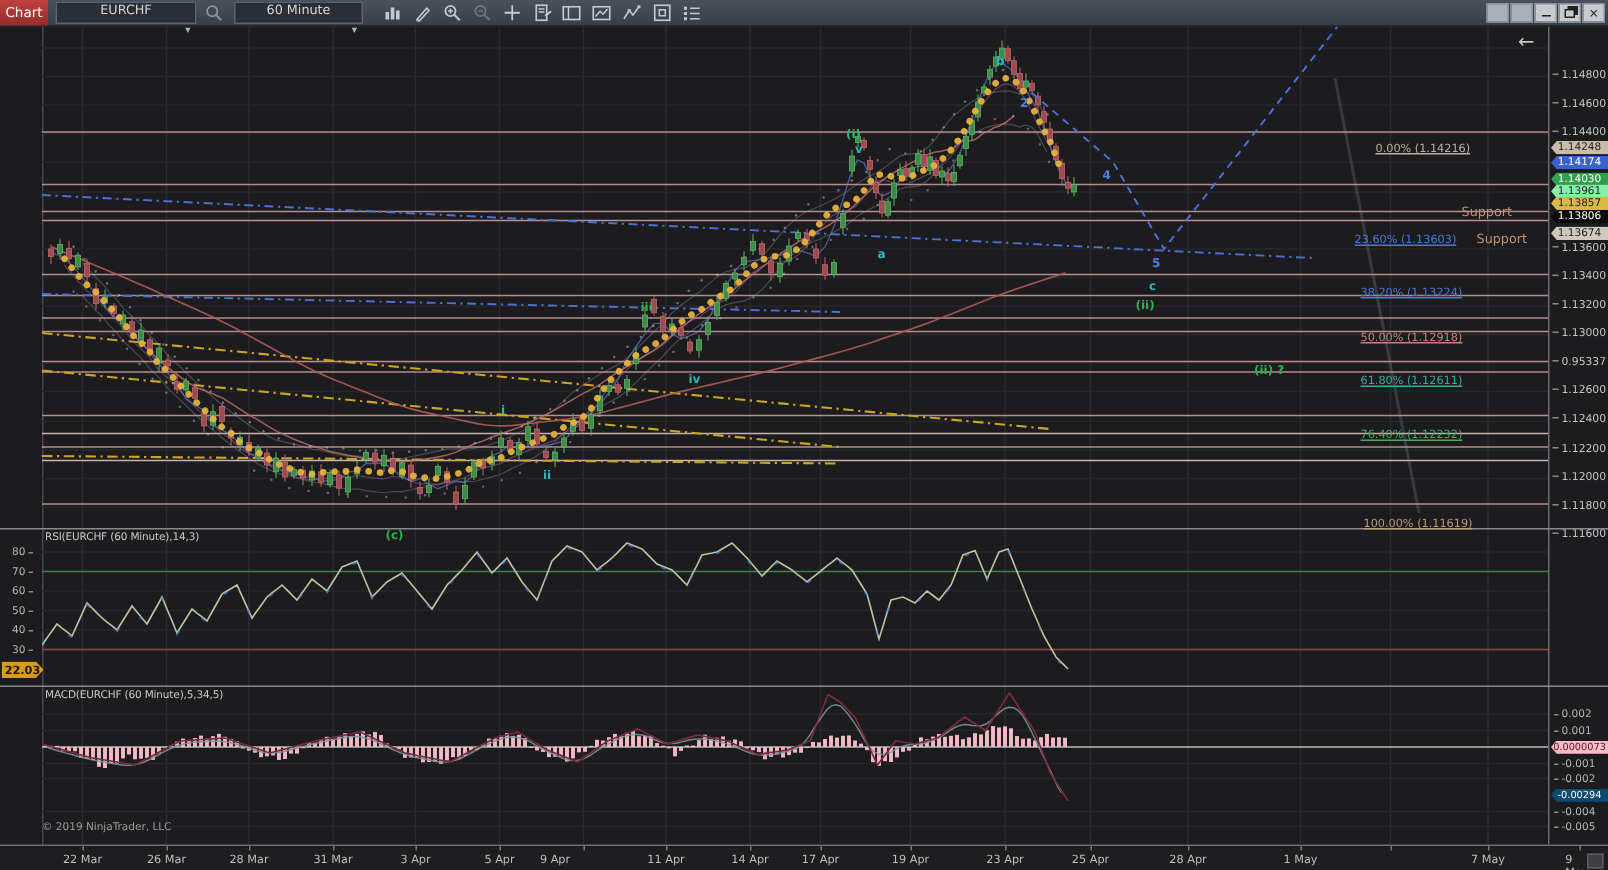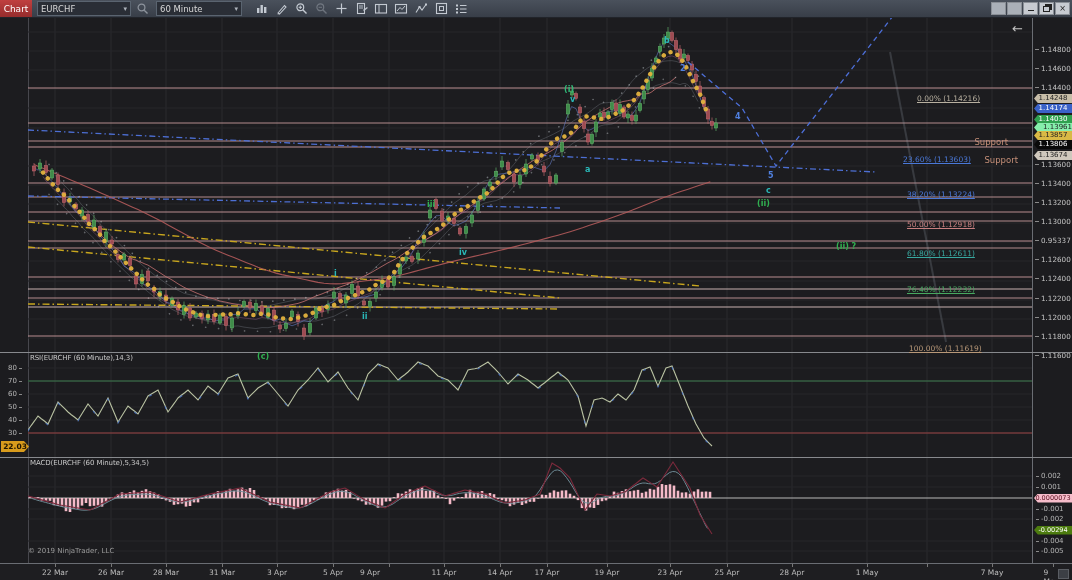--- a/index.html
+++ b/index.html
@@ -5,21 +5,21 @@
   html,body{margin:0;padding:0;}
   body{width:1072px;height:580px;position:relative;background:#17171a;overflow:hidden;
        font-family:"DejaVu Sans","Liberation Sans",sans-serif;-webkit-font-smoothing:none;}
   
   #toolbar{position:absolute;left:0;top:0;width:1072px;height:17px;
     background:linear-gradient(#4a515c,#383e48);border-bottom:1px solid #21242a;
     display:flex;align-items:center;z-index:30;}
   .chart-tab{width:32px;height:17px;background:linear-gradient(#c04040,#952c2c);color:#fff;
     font-size:9px;display:flex;align-items:center;justify-content:center;}
   .tb-field{height:13px;margin-left:5px;background:#2a2e36;border:1px solid #5a6470;
-    color:#d6d6d6;font-size:8.5px;display:flex;align-items:center;padding:0 3px;gap:4px;}
+    color:#d6d6d6;font-size:8.5px;display:flex;align-items:center;padding:0 3px;gap:4px;flex-direction:column;}
   .tb-field .chev{color:#aeb4bc;font-size:7px;}
   .tb-icon{width:18px;height:15px;display:flex;align-items:center;justify-content:center;margin-left:2px;}
   .tb-icon svg{display:block;}
   #winbtns{position:absolute;right:2px;top:2px;display:flex;gap:1px;z-index:40;}
   .wbtn{width:13px;height:11px;background:#c7cbd1;border:1px solid #8a8f96;
     display:flex;align-items:center;justify-content:center;font-size:8px;color:#222;line-height:1;}
   .wbtn.blank{background:#aab0b8;}
   .restore-glyph{width:5px;height:4px;border:1px solid #222;box-shadow:2px -2px 0 -0px #222;}
   
   #chartwrap{position:absolute;left:0;top:17px;width:1072px;height:546px;background:#1c1c1f;}
@@ -692,26 +692,26 @@
       <div class="ptick" style="top: 219px;">0.95337</div>
       <div class="ptick" style="top: 238px;">1.12600</div>
       <div class="ptick" style="top: 257px;">1.12400</div>
       <div class="ptick" style="top: 277px;">1.12200</div>
       <div class="ptick" style="top: 296px;">1.12000</div>
       <div class="ptick" style="top: 315px;">1.11800</div>
       <div class="ptick" style="top: 334px;">1.11600</div>
       <div class="chip" style="top: 77px; background: rgb(199, 189, 168); color: rgb(34, 34, 34);">1.14248</div>
       <div class="chip" style="top: 87px; background: rgb(58, 98, 200); color: rgb(255, 255, 255);">1.14174</div>
       <div class="chip" style="top: 98px; background: rgb(47, 160, 79); color: rgb(255, 255, 255);">1.14030</div>
-      <div class="chip" style="top: 106px; background: #86efac; color: rgb(34, 34, 34); text-align: right;">1.13961</div>
+      <div class="chip" style="top: 106px; background: #86efac; color: rgb(34, 34, 34);">1.13961</div>
       <div class="chip" style="top: 114px; background: rgb(217, 185, 69); color: rgb(34, 34, 34);">1.13857</div>
       <div class="chip" style="top: 123px; background: rgb(10, 10, 10); color: rgb(255, 255, 255);">1.13806</div>
       <div class="chip" style="top: 134px; background: rgb(207, 200, 189); color: rgb(34, 34, 34);">1.13674</div>
       <div class="chip" style="top: 476.5px; background: rgb(246, 188, 202); color: rgb(90, 16, 32); font-size: 6.5px;">0.0000073</div>
-      <div class="chip" style="top: 508.5px; background: #4d7c0f; color: rgb(255, 255, 255); font-size: 6.5px;">-0.00294</div>
+      <div class="chip" style="top: 508.5px; background: #0c4a6e; color: rgb(255, 255, 255); font-size: 6.5px;">-0.00294</div>
     </div>
 
   <div class="lbl ind-lbl" style="left:30px;top:337px">RSI(EURCHF (60 Minute),14,3)</div>
   <div class="lbl ind-lbl" style="left:30px;top:442px">MACD(EURCHF (60 Minute),5,34,5)</div>
   <div class="lbl copy-lbl" style="left:28px;top:530px">© 2019 NinjaTrader, LLC</div>
   <div class="lbl back-arrow" style="left:1012px;top:4px">←</div>
 
   <div id="labels">
       <div class="lbl fib-lbl" style="left: 917px; top: 77px; color: rgb(184, 176, 160);">0.00% (1.14216)</div>
       <div class="lbl fib-lbl" style="left: 903px; top: 138px; color: rgb(74, 120, 216);">23.60% (1.13603)</div>

